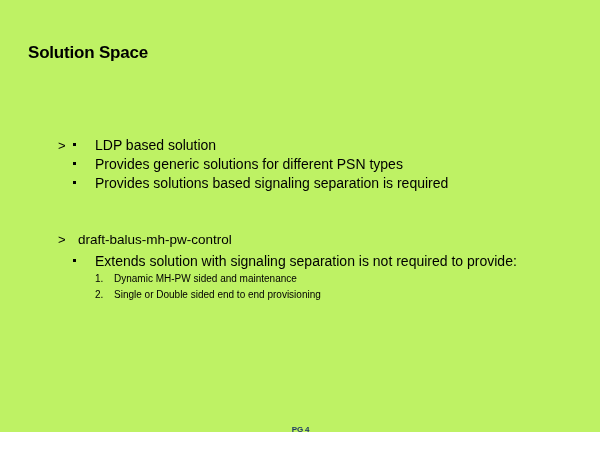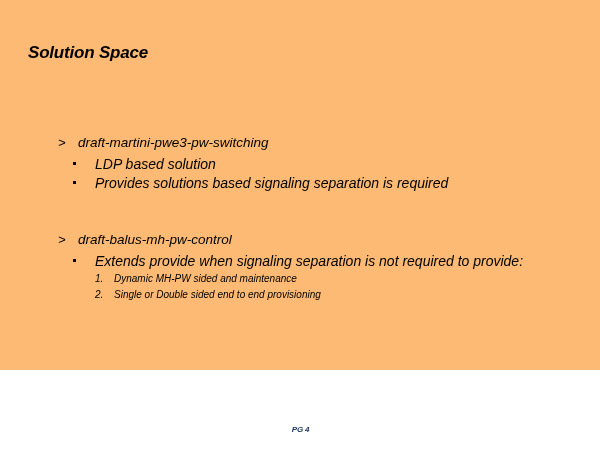--- a/index.html
+++ b/index.html
@@ -10,23 +10,22 @@
     width: 600px;
     height: 450px;
     background: #ffffff;
     font-family: "Liberation Sans", sans-serif;
     color: #000000;
     overflow: hidden;
   }
   .slide {
     position: relative;
     width: 600px;
-    height: 370px;
-    background: #fdba74;
-    font-style: italic;
+    height: 432px;
+    background: #bef264;
   }
   .slide-title {
     position: absolute;
     left: 28px;
     top: 43px;
     font-size: 17px;
     font-weight: bold;
     letter-spacing: -0.2px;
     color: #000000;
     white-space: nowrap;
@@ -120,46 +119,46 @@
 
 <div class="slide">
 
   <div class="slide-title">Solution Space</div>
 
   <div class="body-content">
 
     <div class="group">
       <div class="lvl1">
         <span class="marker">&gt;</span>
-        <span>draft-martini-pwe3-pw-switching</span>
       </div>
       <ul class="lvl2-list">
         <li class="lvl2">
           <span class="marker"></span>
           <span>LDP based solution</span>
         </li>
         <li class="lvl2">
           <span class="marker"></span>
+          <span>Provides generic solutions for different PSN types</span>
         </li>
         <li class="lvl2">
           <span class="marker"></span>
           <span>Provides solutions based signaling separation is required</span>
         </li>
       </ul>
     </div>
 
     <div class="group">
       <div class="lvl1">
         <span class="marker">&gt;</span>
         <span>draft-balus-mh-pw-control</span>
       </div>
       <ul class="lvl2-list">
         <li class="lvl2">
           <span class="marker"></span>
-          <span>Extends provide when signaling separation is not required to provide:</span>
+          <span>Extends solution with signaling separation is not required to provide:</span>
         </li>
       </ul>
       <ol class="lvl3-list">
         <li class="lvl3">
           <span class="marker">1.</span>
           <span>Dynamic MH-PW sided and maintenance</span>
         </li>
         <li class="lvl3">
           <span class="marker">2.</span>
           <span>Single or Double sided end to end provisioning</span>

